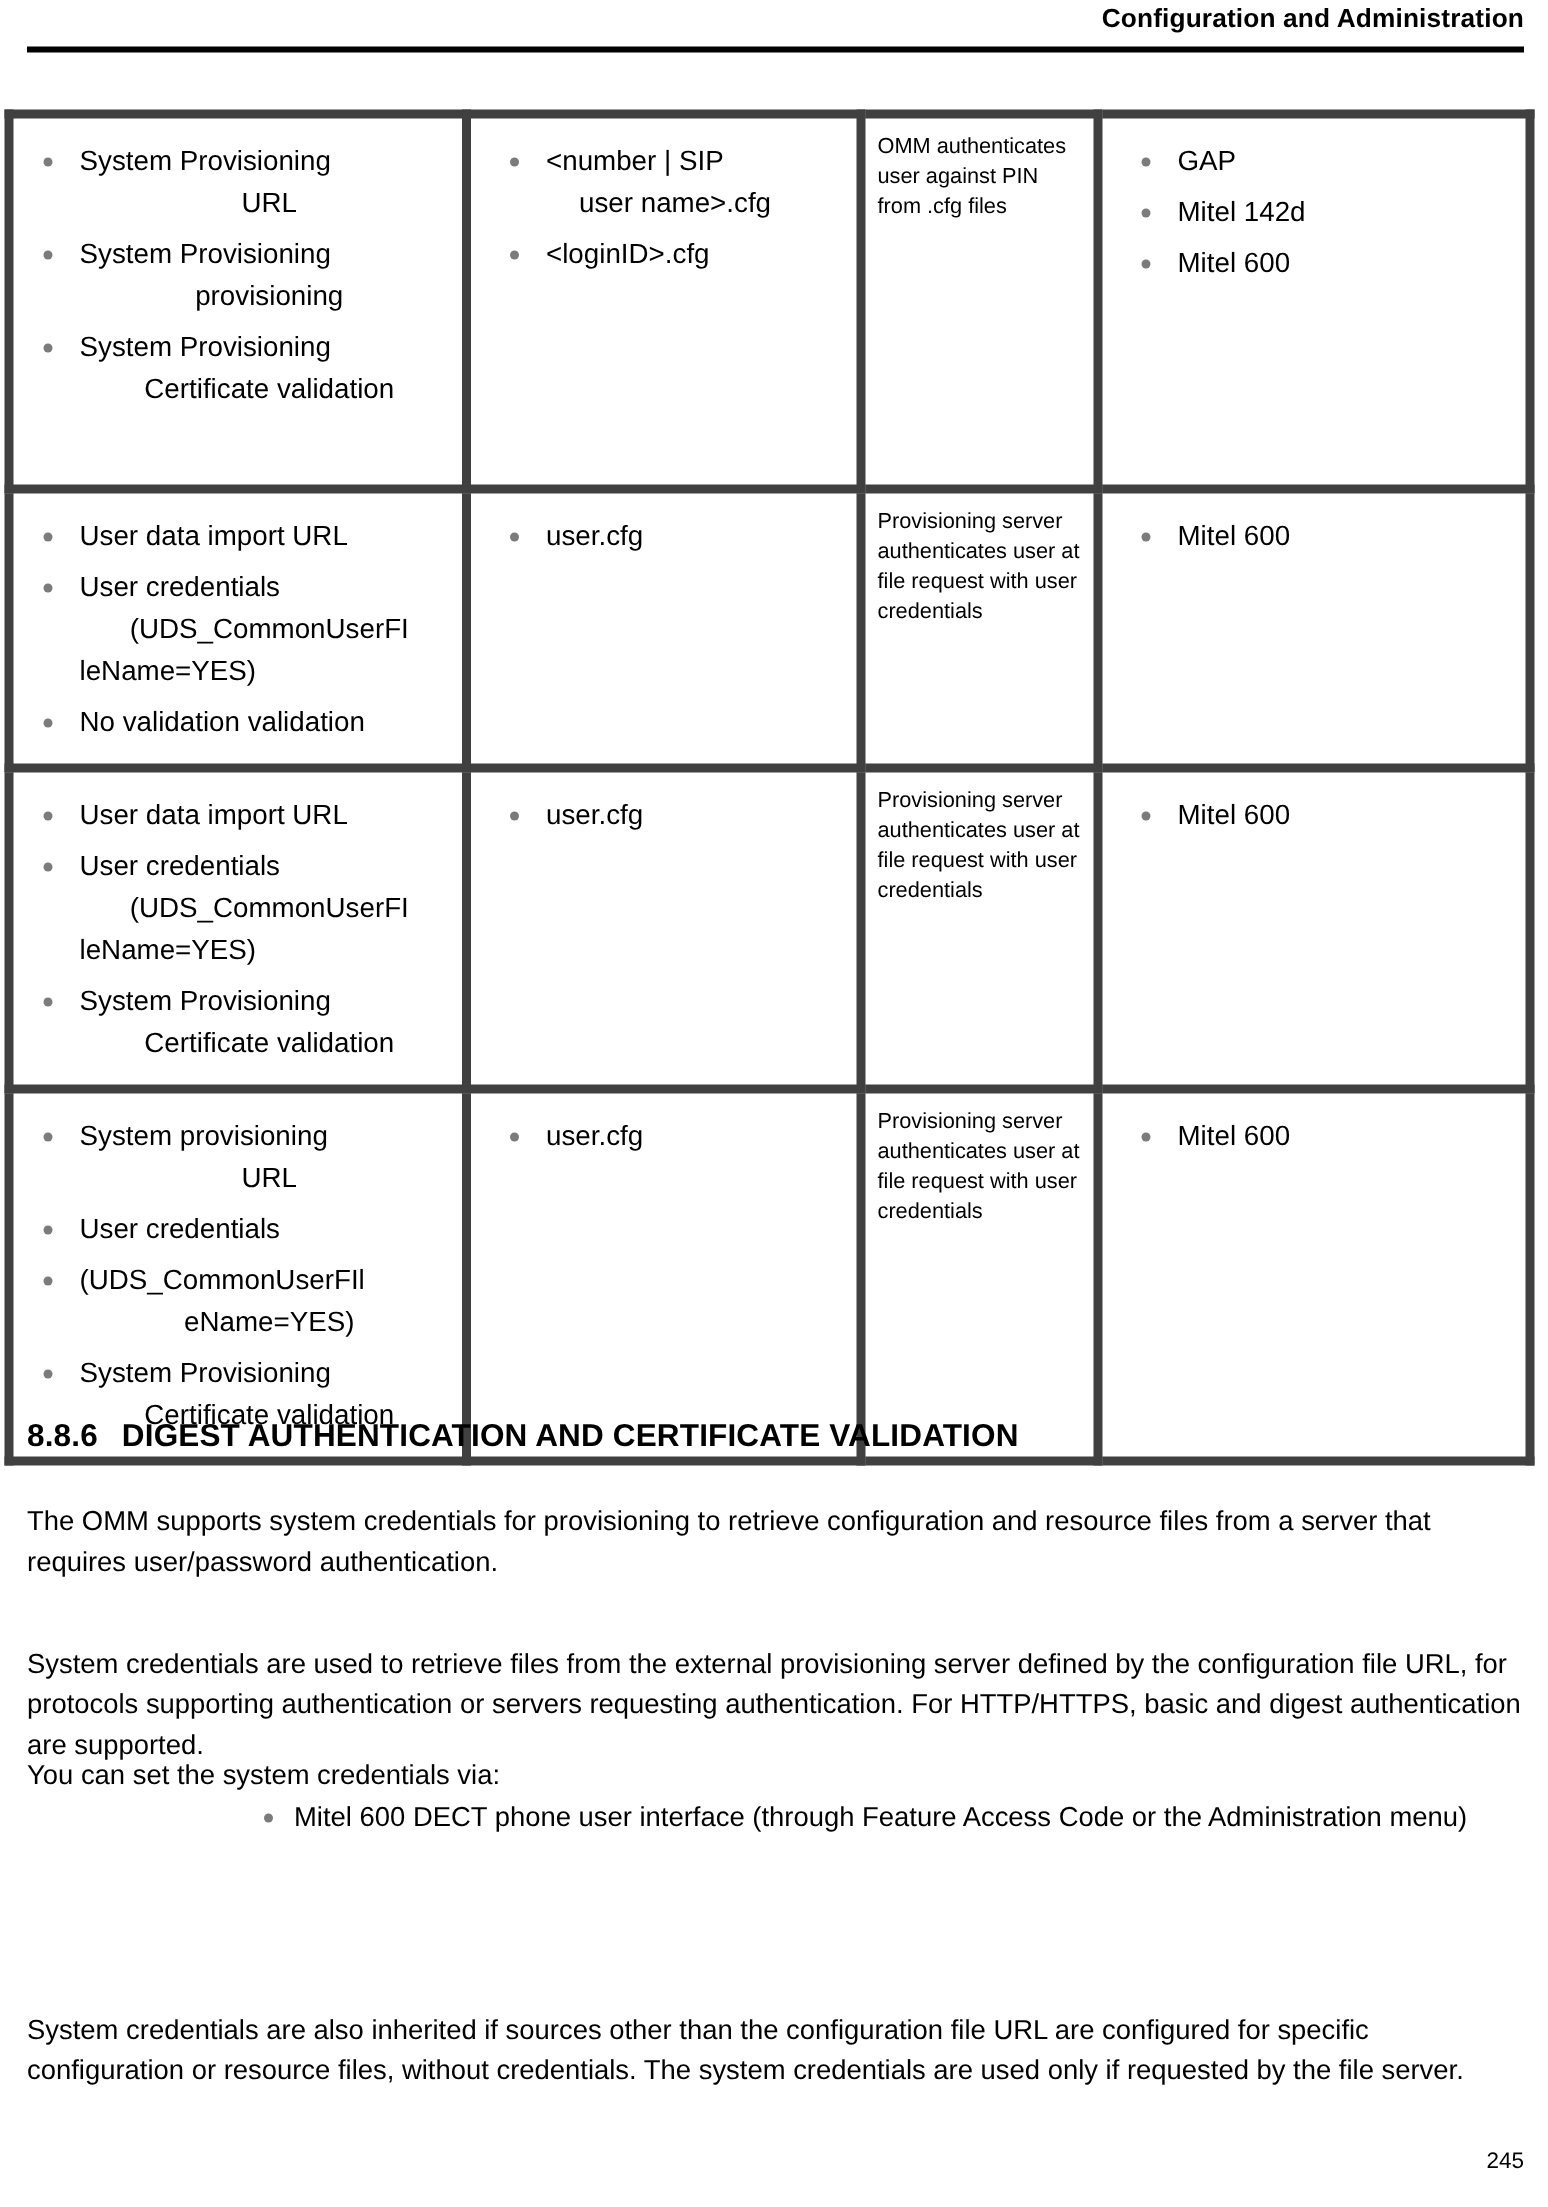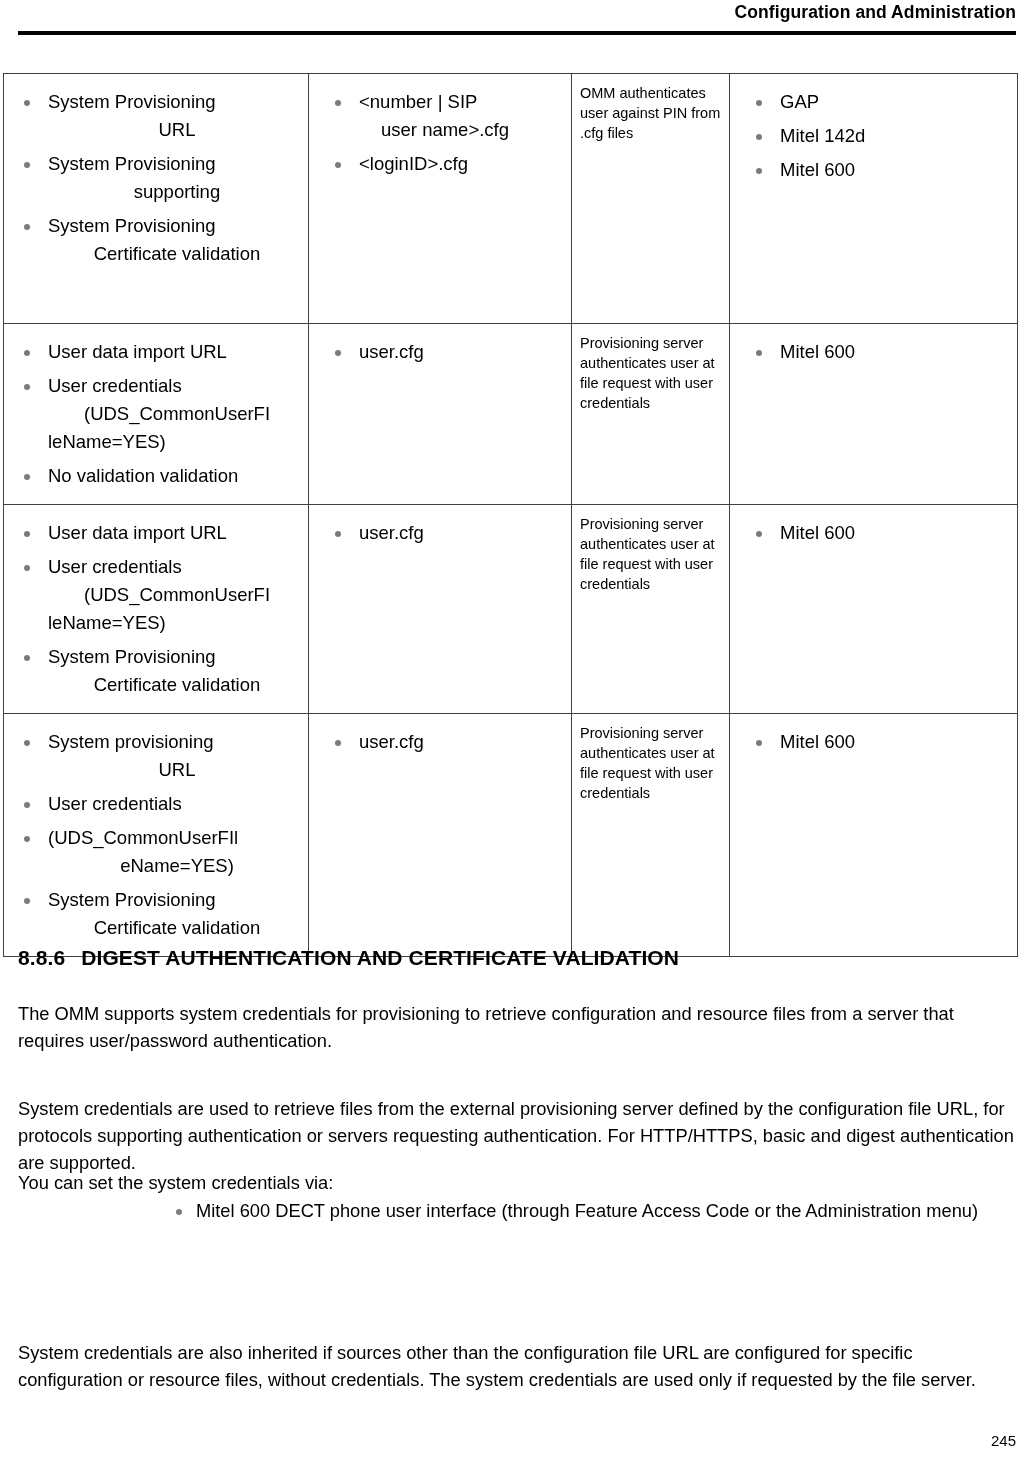--- a/index.html
+++ b/index.html
@@ -52,21 +52,21 @@
   
   .comparison-table {
     position: absolute;
     left: 3px;
     top: 73px;
     width: 1014px;
     border-collapse: collapse;
     table-layout: fixed;
   }
   .comparison-table td {
-    border: 1px solid #404040;
+    border: 6px solid #404040;
     vertical-align: top;
     padding: 0;
   }
   .col-sources   { width: 305px; }
   .col-files     { width: 263px; }
   .col-auth      { width: 158px; }
   .col-phones    { width: 288px; }
 
   .cell-pad {
     padding: 14px 6px 14px 6px;
@@ -192,21 +192,21 @@
       <col class="col-files">
       <col class="col-auth">
       <col class="col-phones">
     </colgroup>
     <tbody id="table-body">
         <tr style="height: 250px;">
           <td>
             <div class="cell-pad">
               <ul class="blist">
                 <li><span>System Provisioning</span><span class="cont in1">URL</span></li>
-                <li><span>System Provisioning</span><span class="cont in1">supporting</span></li>
+                <li><span>System Provisioning</span><span class="cont in1">provisioning</span></li>
                 <li><span>System Provisioning</span><span class="cont in1">Certificate validation</span></li>
               </ul>
             </div>
           </td>
           <td>
             <div class="cell-pad">
               <ul class="blist">
                 <li class="indent-extra"><span>&lt;number | SIP</span><span class="cont in2">user name&gt;.cfg</span></li>
                 <li class="indent-extra"><span>&lt;loginID&gt;.cfg</span></li>
               </ul>

